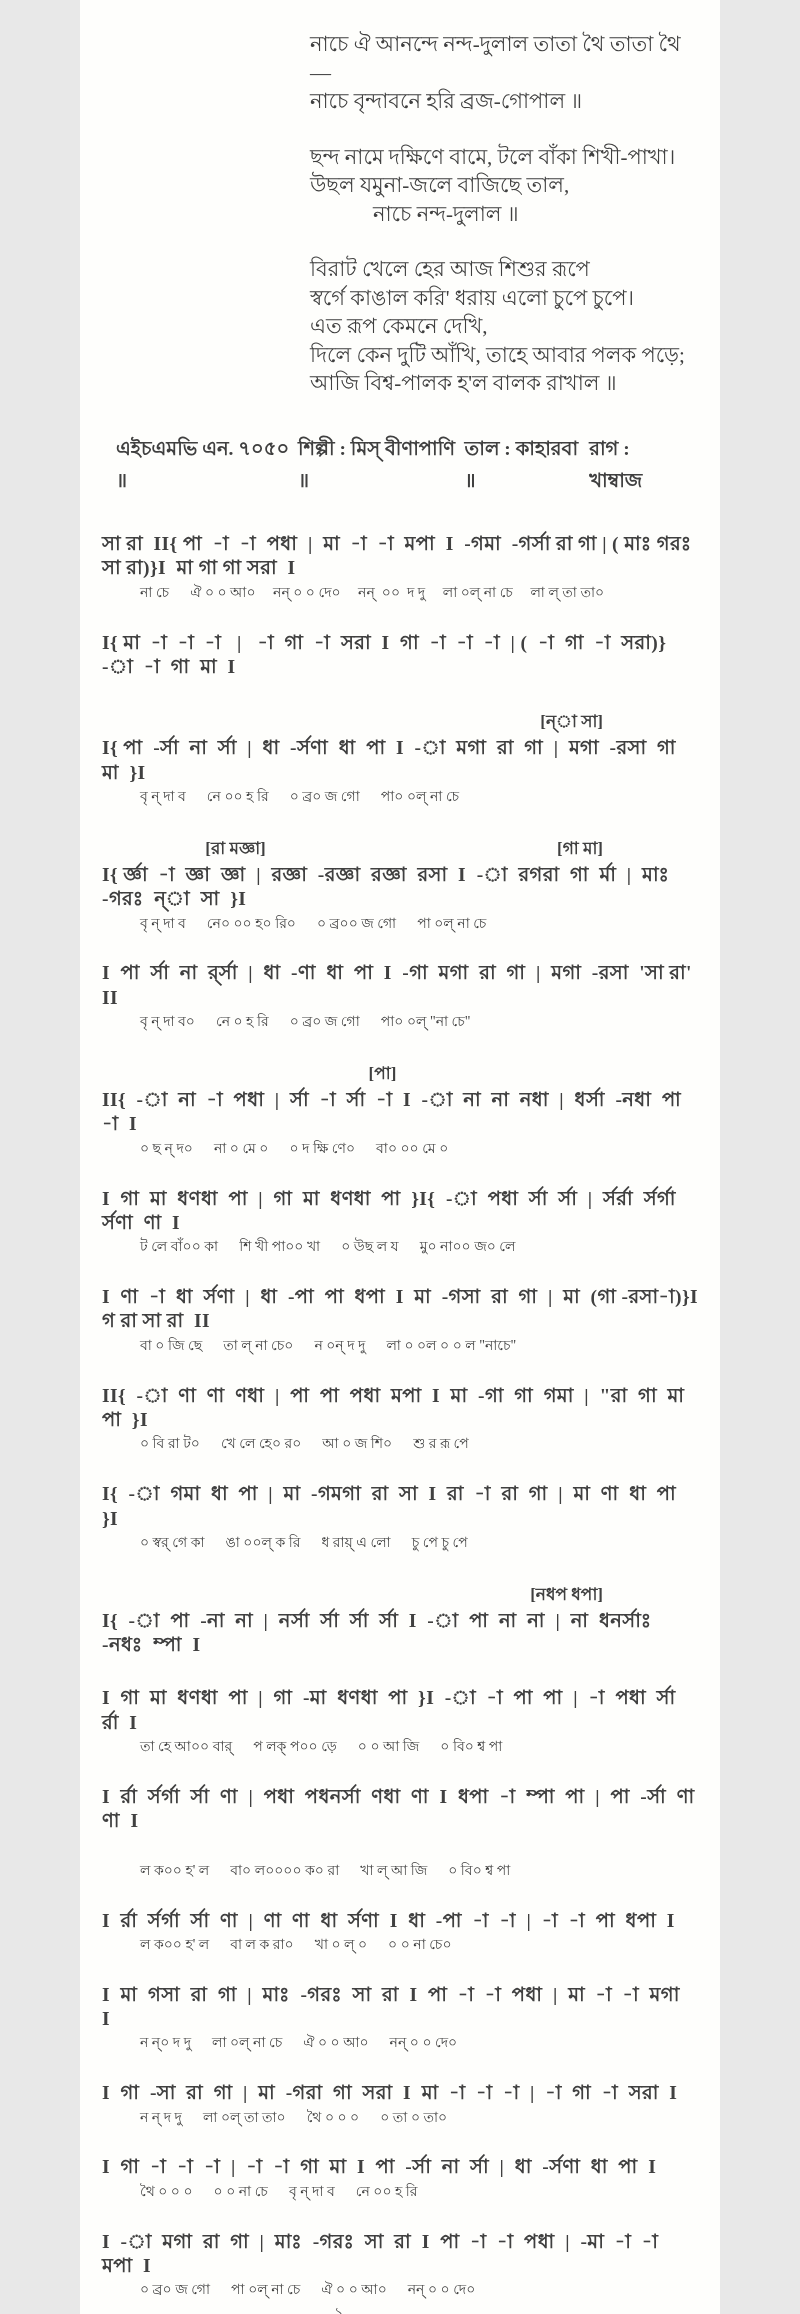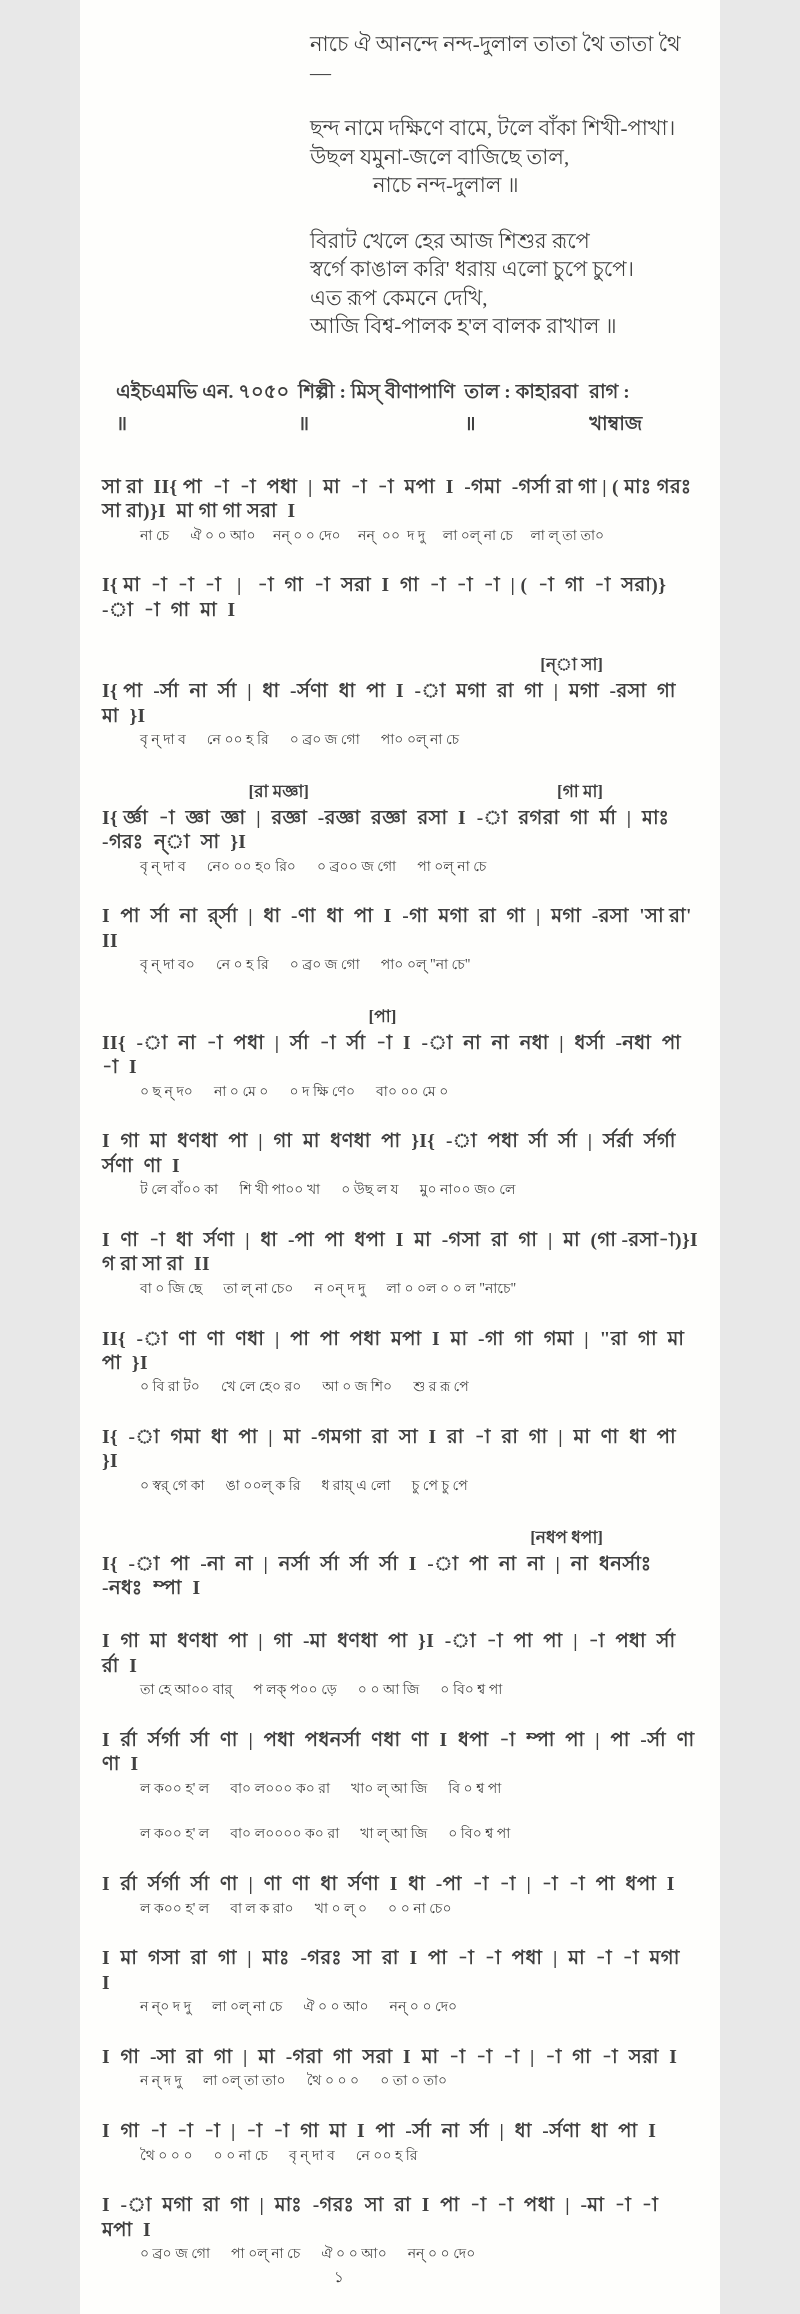--- a/index.html
+++ b/index.html
@@ -12,51 +12,53 @@
   .lyrics-block { margin-left:208px; font-size:21px; line-height:1.36; }
   .stanza { margin-bottom:27px; }
   .lyr-line { white-space:pre-wrap; }
   .meta-line {
     display:flex; justify-content:space-between; align-items:center;
     font-weight:bold; font-size:19.5px; margin:36px 14px 34px 14px;
   }
   .notation { font-size:19px; }
   .nrow { margin-bottom:29px; }
   .labels { display:flex; font-weight:bold; font-size:17px; min-height:24px; align-items:flex-end; }
-  .labels .lab-l { flex:1; text-align:right; padding-left:60px; }
+  .labels .lab-l { flex:1; text-align:center; padding-left:60px; }
   .labels .lab-c { flex:1; text-align:center; }
   .labels .lab-r { flex:1; text-align:right; padding-right:95px; }
   .notes {
     font-weight:bold; white-space:pre-wrap; letter-spacing:0.4px;
     font-size:19.5px; line-height:1.25;
   }
   .nlyr {
     white-space:pre-wrap; margin-left:38px; margin-top:4px;
     font-size:14px; line-height:1.2;
   }
   .footnote { margin-left:232px; font-size:15px; margin-top:2px; }
 </style>
 </head>
 <body>
 
 <div class="page">
 
   <div class="lyrics-block" id="lyrics-block">
       <div class="stanza">
         <div class="lyr-line">নাচে ঐ আনন্দে নন্দ-দুলাল তাতা থৈ তাতা থৈ—</div>
+        <div class="lyr-line">নাচে বৃন্দাবনে হরি ব্রজ-গোপাল ॥</div>
       </div>
       <div class="stanza">
         <div class="lyr-line">ছন্দ নামে দক্ষিণে বামে, টলে বাঁকা শিখী-পাখা।</div>
         <div class="lyr-line">উছল যমুনা-জলে বাজিছে তাল,</div>
         <div class="lyr-line">            নাচে নন্দ-দুলাল ॥</div>
       </div>
       <div class="stanza">
         <div class="lyr-line">বিরাট খেলে হের আজ শিশুর রূপে</div>
         <div class="lyr-line">স্বর্গে কাঙাল করি' ধরায় এলো চুপে চুপে।</div>
         <div class="lyr-line">এত রূপ কেমনে দেখি,</div>
+        <div class="lyr-line">দিলে কেন দুটি আঁখি, তাহে আবার পলক পড়ে;</div>
         <div class="lyr-line">আজি বিশ্ব-পালক হ'ল বালক রাখাল ॥</div>
       </div>
     </div>
 
   <div class="meta-line">
     <span>এইচএমভি এন. ৭০৫০ ॥</span>
     <span>শিল্পী : মিস্ বীণাপাণি ॥</span>
     <span>তাল : কাহারবা ॥</span>
     <span>রাগ : খাম্বাজ</span>
   </div>
@@ -123,21 +125,20 @@
           <span class="lab-r">[নধপ ধপা]</span>
         </div>
         <div class="notes">I{  -া  পা  -না  না  |  নর্সা  র্সা  র্সা  র্সা  I  -া  পা  না  না  |  না  ধনর্সাঃ  -নধঃ  ম্পা  I</div>
       </div>
       <div class="nrow">
         <div class="notes">I  গা  মা  ধণধা  পা  |  গা  -মা  ধণধা  পা  }I  -া  -া  পা  পা  |  -া  পধা  র্সা  র্রা  I</div>
         <div class="nlyr">তা হে আ০০ বার্      প লক্ প০০ ড়ে      ০ ০ আ জি      ০ বি০ শ্ব পা</div>
       </div>
       <div class="nrow">
         <div class="notes">I  র্রা  র্সর্গা  র্সা  ণা  |  পধা  পধনর্সা  ণধা  ণা  I  ধপা  -া  ম্পা  পা  |  পা  -র্সা  ণা  ণা  I</div>
-        <div class="nlyr">ল ক০০ হ' ল      বা০ ল০০০ ক০ রা      খা০ ল্ আ জি      বি ০ শ্ব পা</div>
       </div>
       <div class="nrow">
         <div class="nlyr">ল ক০০ হ' ল      বা০ ল০০০০ ক০ রা      খা ল্ আ জি      ০ বি০ শ্ব পা</div>
       </div>
       <div class="nrow">
         <div class="notes">I  র্রা  র্সর্গা  র্সা  ণা  |  ণা  ণা  ধা  র্সণা  I  ধা  -পা  -া  -া  |  -া  -া  পা  ধপা  I</div>
         <div class="nlyr">ল ক০০ হ' ল      বা ল ক রা০      খা ০ ল্ ০      ০ ০ না চে০</div>
       </div>
       <div class="nrow">
         <div class="notes">I  মা  গসা  রা  গা  |  মাঃ  -গরঃ  সা  রা  I  পা  -া  -া  পধা  |  মা  -া  -া  মগা  I</div>

